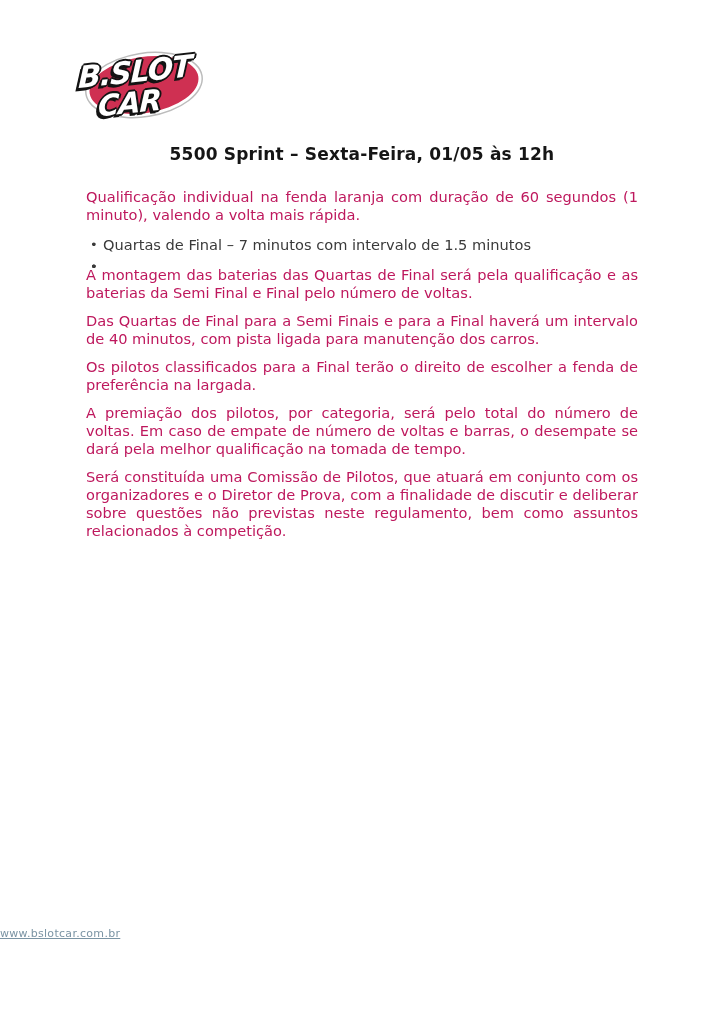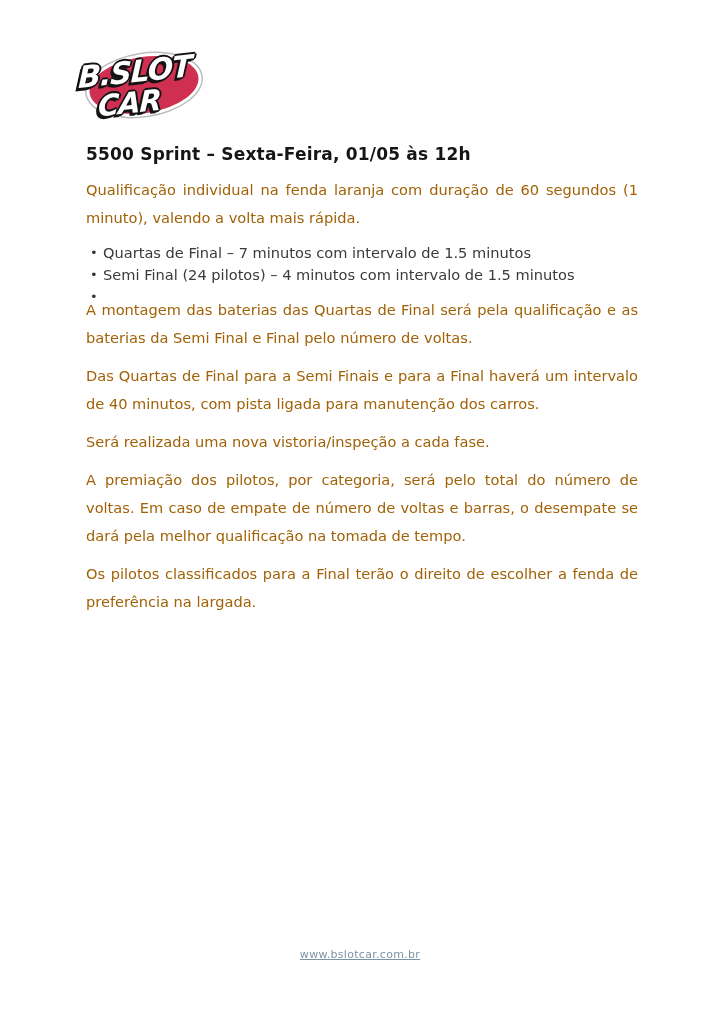--- a/index.html
+++ b/index.html
@@ -58,27 +58,28 @@
   .content {
     position: absolute;
     left: 86px;
     top: 144px;
     width: 552px;
   }
   .doc-title {
     font-size: 17px;
     font-weight: bold;
     color: #151515;
-    margin-bottom: 12px;
+    margin-bottom: 24px;
     letter-spacing: 0.2px;
+    text-align: center;
   }
   .para {
     font-size: 14.6px;
-    line-height: 28px;
-    color: #a16207;
+    line-height: 18px;
+    color: #be185d;
     text-align: justify;
     margin-bottom: 10px;
   }
   .bullet-list {
     list-style: none;
     margin-bottom: 10px;
   }
   .bullet-item {
     font-size: 14.6px;
     line-height: 22px;
@@ -90,23 +91,22 @@
     position: absolute;
     left: 4px;
     top: 0;
     font-size: 13px;
   }
 
   
   .footer {
     position: absolute;
     left: 0;
-    top: 943px;
+    top: 922px;
     width: 720px;
-    text-align: center;
   }
   .footer-link {
     font-size: 11px;
     text-decoration: underline;
     letter-spacing: 0.3px;
     cursor: pointer;
   }
 </style>
 </head>
 <body>
@@ -124,31 +124,30 @@
 
     <p class="para">Qualificação individual na fenda laranja com duração de 60 segundos (1 minuto), valendo a volta mais rápida.</p>
 
     <ul class="bullet-list">
       <li class="bullet-item">
         <span class="bullet-dot">•</span>
         <span>Quartas de Final – 7 minutos com intervalo de 1.5 minutos</span>
       </li>
       <li class="bullet-item">
         <span class="bullet-dot">•</span>
-        <span>Semi Final (24 pilotos) – 4 minutos com intervalo de 1.5 minutos</span>
       </li>
       <li class="bullet-item">
         <span class="bullet-dot">•</span>
       </li>
     </ul>
 
     <p class="para">A montagem das baterias das Quartas de Final será pela qualificação e as baterias da Semi Final e Final pelo número de voltas.</p>
     <p class="para">Das Quartas de Final para a Semi Finais e para a Final haverá um intervalo de 40 minutos, com pista ligada para manutenção dos carros.</p>
-    <p class="para">Será realizada uma nova vistoria/inspeção a cada fase.</p>
+    <p class="para">Os pilotos classificados para a Final terão o direito de escolher a fenda de preferência na largada.</p>
     <p class="para">A premiação dos pilotos, por categoria, será pelo total do número de voltas. Em caso de empate de número de voltas e barras, o desempate se dará pela melhor qualificação na tomada de tempo.</p>
-    <p class="para">Os pilotos classificados para a Final terão o direito de escolher a fenda de preferência na largada.</p>
+    <p class="para">Será constituída uma Comissão de Pilotos, que atuará em conjunto com os organizadores e o Diretor de Prova, com a finalidade de discutir e deliberar sobre questões não previstas neste regulamento, bem como assuntos relacionados à competição.</p>
   </div>
 
   <div class="footer">
     <a class="footer-link" style="color: rgb(123, 148, 164);">www.bslotcar.com.br</a>
   </div>
 
 </div>
 
 </body></html>

